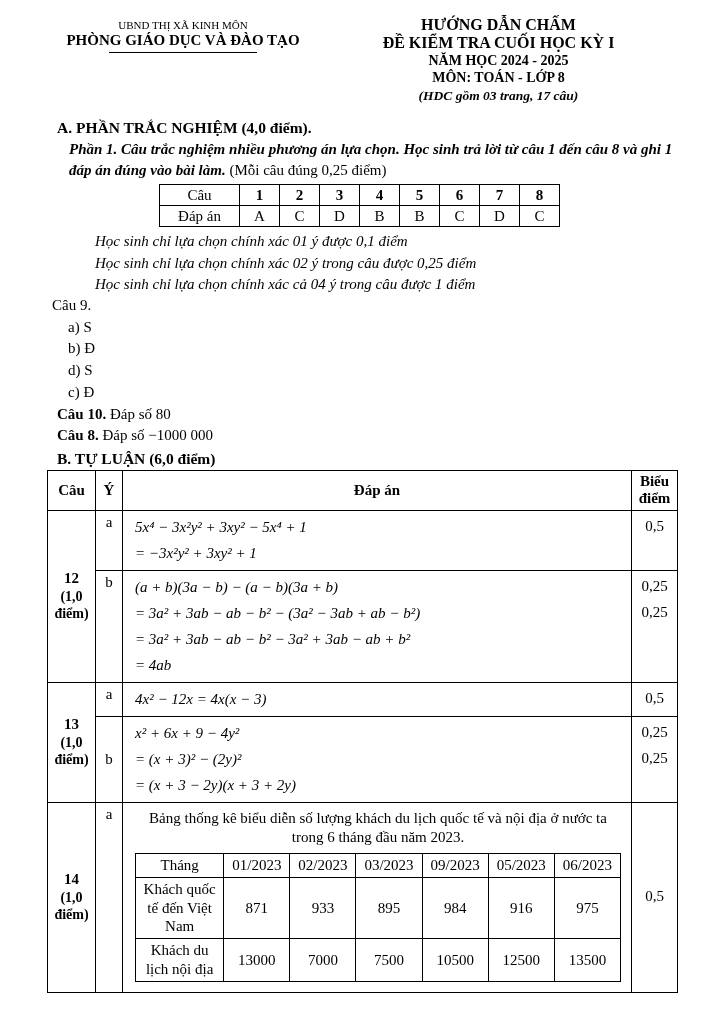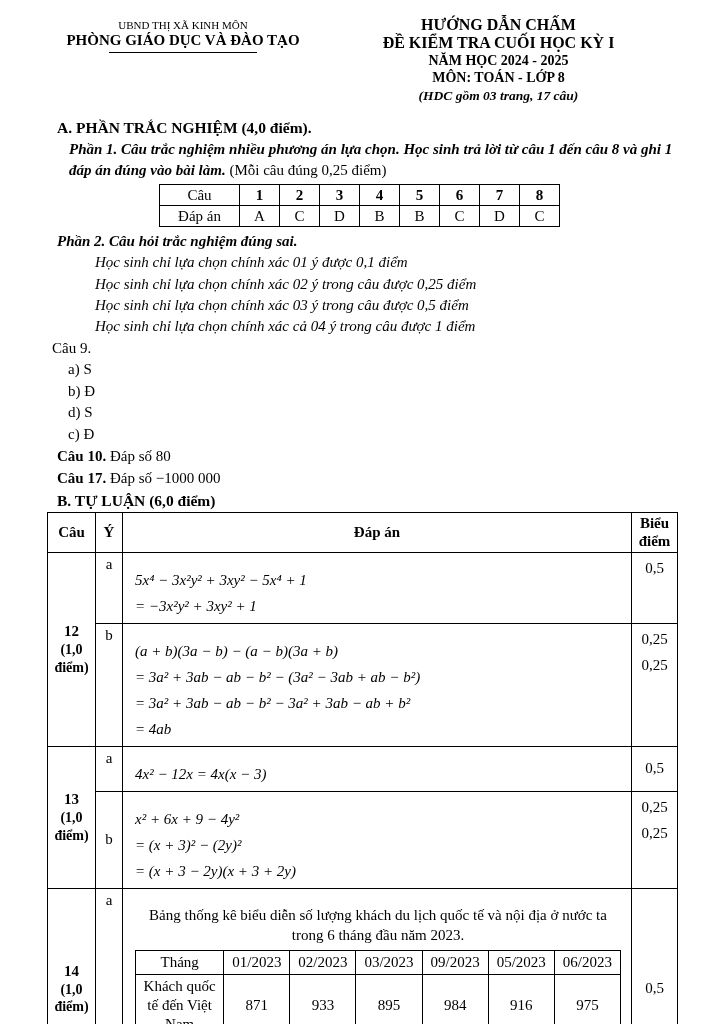--- a/index.html
+++ b/index.html
@@ -47,21 +47,21 @@
   .main { width:100%; border-collapse:collapse; }
   .main td { border:1px solid #000; font-size:15px; vertical-align:top; }
   .main tr.head td { font-weight:bold; text-align:center; vertical-align:middle; padding:2px 2px; line-height:1.15; }
   .w-cau { width:48px; }
   .w-y { width:27px; }
   .w-score { width:46px; }
   .cau-cell { text-align:center; font-weight:bold; vertical-align:middle !important; line-height:1.25; }
   .cau-cell .pts { font-size:14px; }
   .y-cell { text-align:center; padding-top:3px; }
   .y-mid { vertical-align:middle !important; padding-top:0; }
-  .content { padding:14px 10px 4px 12px; }
+  .content { padding:3px 10px 4px 12px; }
   .math { font-style:italic; line-height:26px; white-space:nowrap; }
   .score { text-align:center; vertical-align:bottom; padding:2px 2px 4px; }
   .score div { line-height:26px; }
   .score-mid { vertical-align:middle !important; }
 
   .caption { text-align:center; line-height:1.32; margin:3px 6px 5px; }
   .inner { border-collapse:collapse; margin:2px auto 6px; }
   .inner td { border:1px solid #000; text-align:center; font-size:15px; padding:2px 3px; vertical-align:middle; line-height:1.25; }
   .inner .ml { width:92px; }
   .inner .mv { width:67px; height:22px; }
@@ -112,37 +112,35 @@
       <td class="ansv">D</td>
       <td class="ansv">B</td>
       <td class="ansv">B</td>
       <td class="ansv">C</td>
       <td class="ansv">D</td>
       <td class="ansv">C</td>
     </tr>
   </tbody>
     </table>
 
-  <div class="p2-title bi">Phần 2. Câu hỏi trắc nghiệm đúng sai.</div>
   <div class="rule">Học sinh chỉ lựa chọn chính xác 01 ý được 0,1 điểm</div>
   <div class="rule">Học sinh chỉ lựa chọn chính xác 02 ý trong câu được 0,25 điểm</div>
-  <div class="rule">Học sinh chỉ lựa chọn chính xác 03 ý trong câu được 0,5 điểm</div>
   <div class="rule">Học sinh chỉ lựa chọn chính xác cả 04 ý trong câu được 1 điểm</div>
 
   <div class="q9">Câu 9.</div>
   <div class="ans">a) S</div>
   <div class="ans">b) Đ</div>
   <div class="ans">d) S</div>
   <div class="ans">c) Đ</div>
 
   <div class="qline">
     <span class="qlabel">Câu 10.</span><span> Đáp số 80</span>
   </div>
   <div class="qline">
-    <span class="qlabel">Câu 17.</span><span> Đáp số −1000 000</span>
+    <span class="qlabel">Câu 8.</span><span> Đáp số −1000 000</span>
   </div>
 
   <div class="sec-b-title">B. TỰ LUẬN (6,0 điểm)</div>
 
   <table class="main">
     <tbody>
         <tr class="head">
       <td class="w-cau">Câu</td>
       <td class="w-y">Ý</td>
       <td>Đáp án</td>

